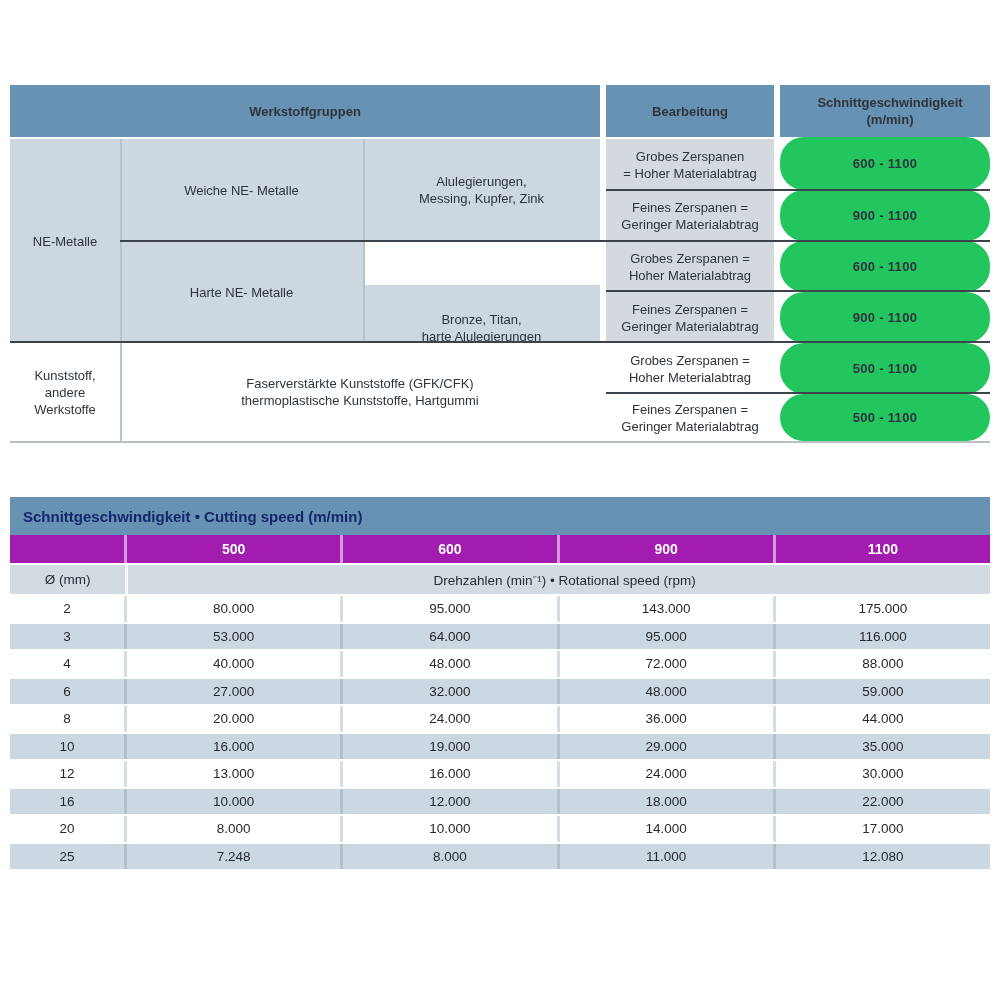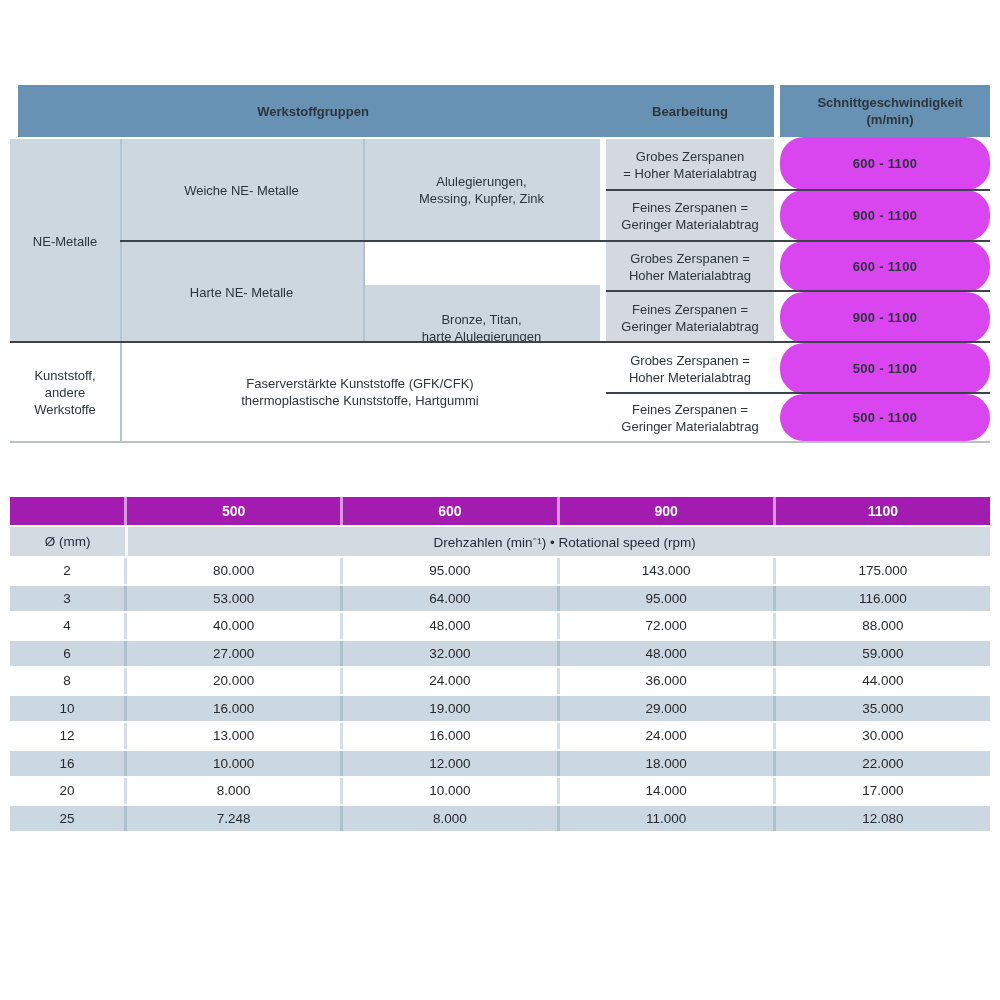--- a/index.html
+++ b/index.html
@@ -5,40 +5,40 @@
   html,body{margin:0;padding:0;background:#fff;}
   .page{position:relative;width:1000px;height:1000px;background:#ffffff;
         font-family:"Liberation Sans", sans-serif;overflow:hidden;}
 
   
   .t1{position:absolute;left:10px;top:85px;width:980px;height:358px;}
   .t1 .cell{position:absolute;display:flex;align-items:center;justify-content:center;
             text-align:center;white-space:pre-line;box-sizing:border-box;
             font-size:13px;line-height:17px;color:#2d343c;}
   .hdr{background:#6792b3;color:#14276d;font-weight:bold;font-size:15px;line-height:18px;}
-  .ha{left:8px;top:0;width:590px;height:52px;justify-content:flex-start;text-align:left;}
+  .ha{left:0;top:0;width:590px;height:52px;justify-content:flex-start;text-align:left;}
   .hb{left:596px;top:0;width:168px;height:52px;}
   .hc{left:770px;top:0;width:210px;height:52px;justify-content:flex-start;text-align:left;padding-left:10px;}
   .lb{background:#ccd7e0;}
   .pb{background:#d3d9df;}
   .wb{background:#ffffff;}
   .c-ne{left:0;top:54px;width:110px;height:204px;}
   .c-weich{left:110px;top:54px;width:243px;height:102px;}
   .c-alu{left:353px;top:54px;width:237px;height:102px;}
   .c-hart{left:110px;top:156px;width:243px;height:102px;}
   .c-bronze{left:353px;top:156px;width:237px;height:102px;margin-top:44px;}
   .c-kunst{left:0;top:258px;width:110px;height:98px;}
   .c-faser{left:110px;top:258px;width:480px;height:98px;}
   .p0{left:596px;top:54px;width:168px;height:51px;}
   .p1{left:596px;top:105px;width:168px;height:51px;}
   .p2{left:596px;top:156px;width:168px;height:51px;}
   .p3{left:596px;top:207px;width:168px;height:51px;}
   .p4{left:596px;top:258px;width:168px;height:51px;}
   .p5{left:596px;top:309px;width:168px;height:47px;}
-  .cy{background:#d946ef;color:#ffffff;font-weight:bold;font-size:14px;letter-spacing:.3px;border-radius:24px;}
+  .cy{background:#22c55e;color:#ffffff;font-weight:bold;font-size:14px;letter-spacing:.3px;border-radius:24px;}
   .s0{left:770px;top:52px;width:210px;height:53px;}
   .s1{left:770px;top:105px;width:210px;height:51px;}
   .s2{left:770px;top:156px;width:210px;height:51px;}
   .s3{left:770px;top:207px;width:210px;height:51px;}
   .s4{left:770px;top:258px;width:210px;height:51px;}
   .s5{left:770px;top:309px;width:210px;height:47px;}
   .dline{position:absolute;height:2px;background:#3c434a;}
   .l1{left:596px;top:104px;width:384px;}
   .l2{left:110px;top:155px;width:870px;}
   .l3{left:596px;top:205px;width:384px;}
@@ -121,20 +121,21 @@
     <div class="vline v3"></div>
     <div class="dline l1"></div>
     <div class="dline l2"></div>
     <div class="dline l3"></div>
     <div class="dline l4"></div>
     <div class="dline l5"></div>
     <div class="dline l6"></div>
   </div>
 
   <div class="t2">
+    <div class="t2-title">Schnittgeschwindigkeit • Cutting speed (m/min)</div>
 
     <div class="row hrow">
       <div class="c c0"></div>
       <div class="c c1">500</div>
       <div class="c c2">600</div>
       <div class="c c3">900</div>
       <div class="c c4">1100</div>
     </div>
 
     <div class="row rpmrow">

